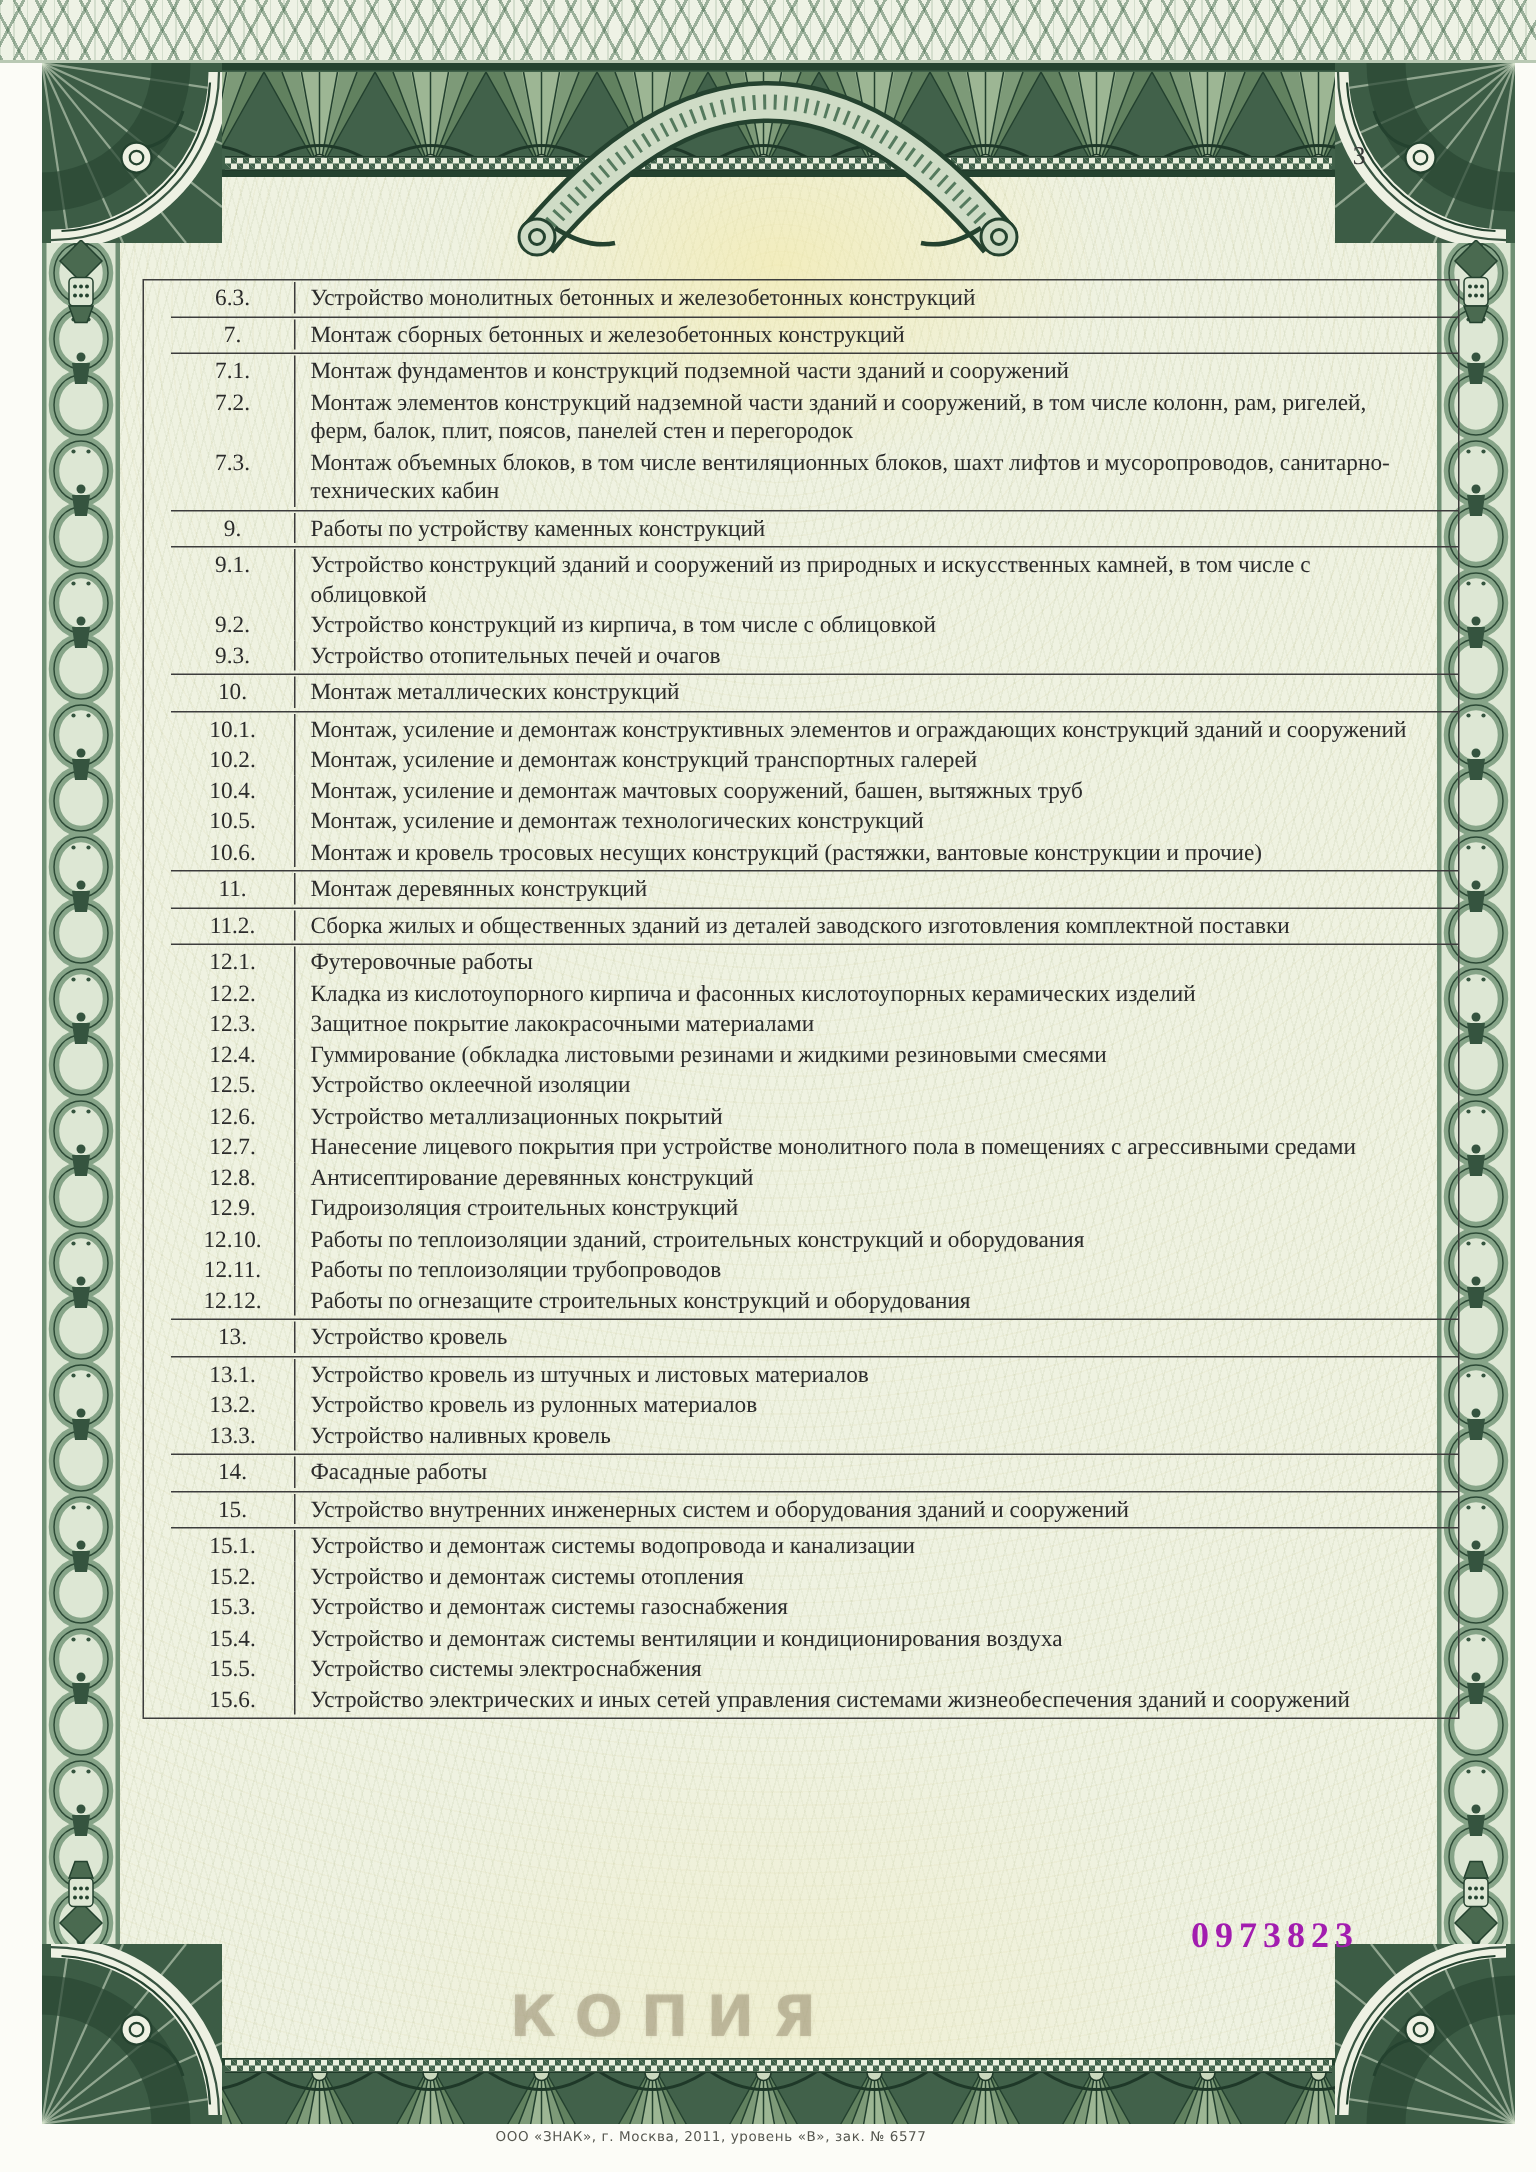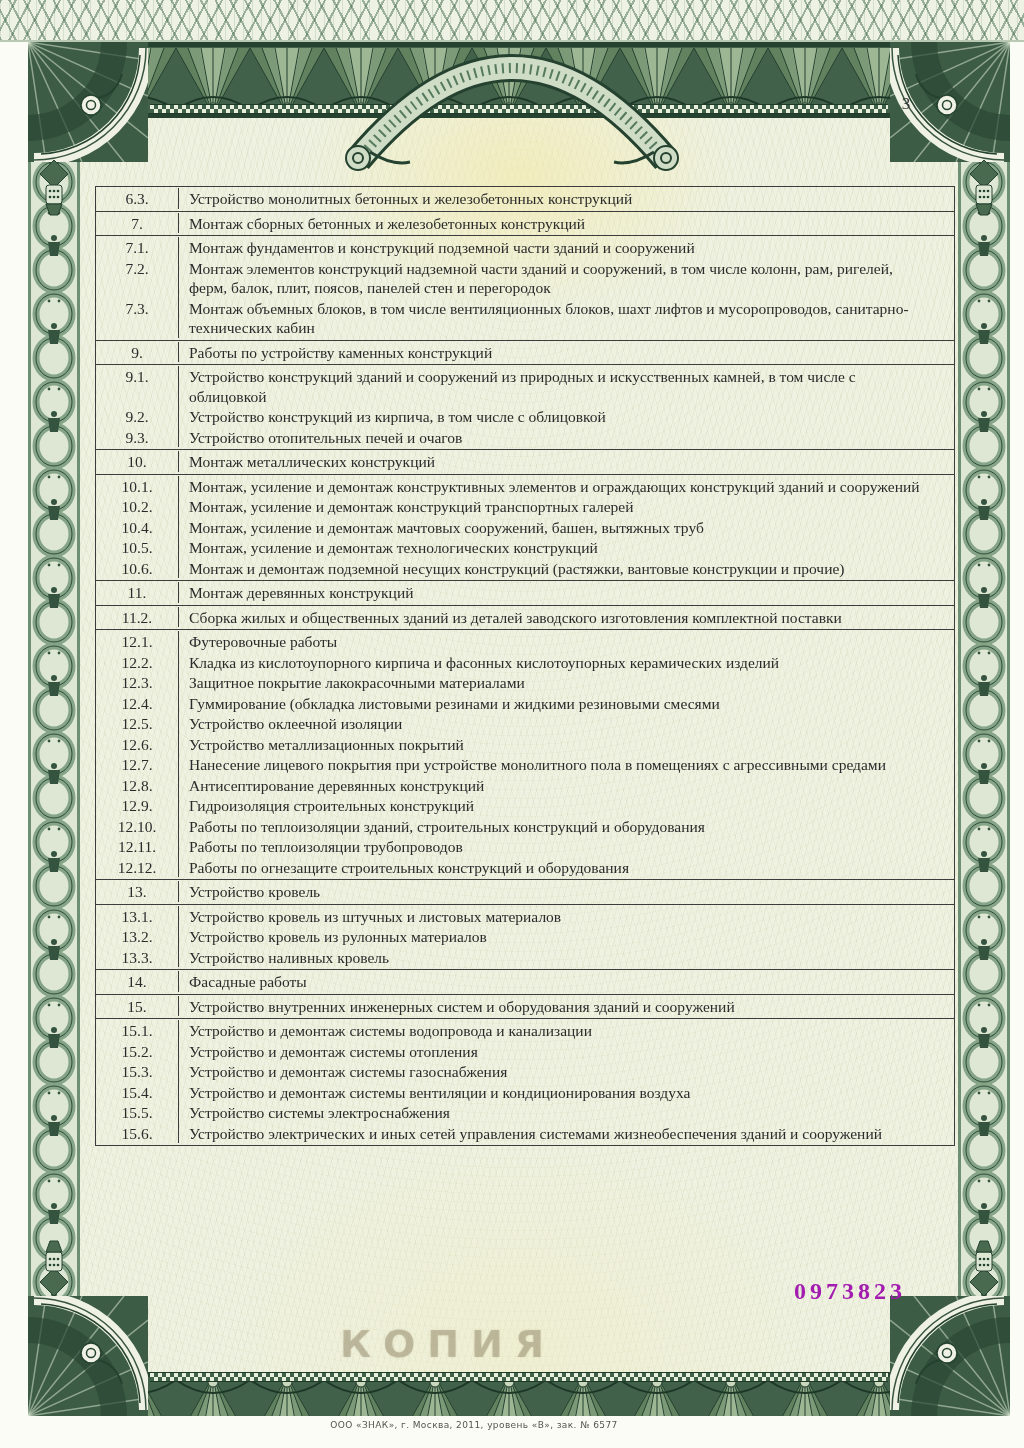--- a/index.html
+++ b/index.html
@@ -48,21 +48,21 @@
   .corner-bl{left:28px;top:1296px;transform:scaleY(-1);}
   .corner-br{left:890px;top:1296px;transform:scale(-1,-1);}
 
   .finial{position:absolute;width:40px;height:58px;z-index:5;}
   .arch{position:absolute;left:340px;top:34px;width:344px;height:142px;z-index:6;}
 
   .page-number{position:absolute;left:886px;top:94px;width:40px;z-index:7;
     font-size:17px;color:#3a3a3a;text-align:center;}
 
   .doc-table{position:absolute;left:95px;top:186px;width:858px;z-index:7;
-    border:1.4px solid #3c3c3c;color:#2b2b2b;}
+    border:1.4px solid #3c3c3c;color:#2b2b2b;padding-left:18px;}
   .group{border-bottom:1.4px solid #3c3c3c;padding:1px 0 2px;}
   .group:last-child{border-bottom:none;}
   .item{display:flex;align-items:stretch;}
   .num{flex:0 0 82px;border-right:1.4px solid #3c3c3c;text-align:center;
     font-size:15.5px;line-height:19.5px;padding-top:1px;}
   .txt{flex:1;font-size:15.5px;line-height:19.5px;padding:1px 22px 0 10px;}
 
   .serial{position:absolute;left:760px;top:1278px;width:180px;z-index:7;text-align:center;
     font-family:"Liberation Serif",serif;font-weight:700;font-size:24px;letter-spacing:4px;color:#a21caf;}
 
@@ -390,21 +390,21 @@
           <div class="item">
             <div class="num">10.4.</div>
             <div class="txt">Монтаж, усиление и демонтаж мачтовых сооружений, башен, вытяжных труб</div>
           </div>
           <div class="item">
             <div class="num">10.5.</div>
             <div class="txt">Монтаж, усиление и демонтаж технологических конструкций</div>
           </div>
           <div class="item">
             <div class="num">10.6.</div>
-            <div class="txt">Монтаж и демонтаж подземной несущих конструкций (растяжки, вантовые конструкции и прочие)</div>
+            <div class="txt">Монтаж и кровель тросовых несущих конструкций (растяжки, вантовые конструкции и прочие)</div>
           </div>
         </div>
         <div class="group">
           <div class="item">
             <div class="num">11.</div>
             <div class="txt">Монтаж деревянных конструкций</div>
           </div>
         </div>
         <div class="group">
           <div class="item">

